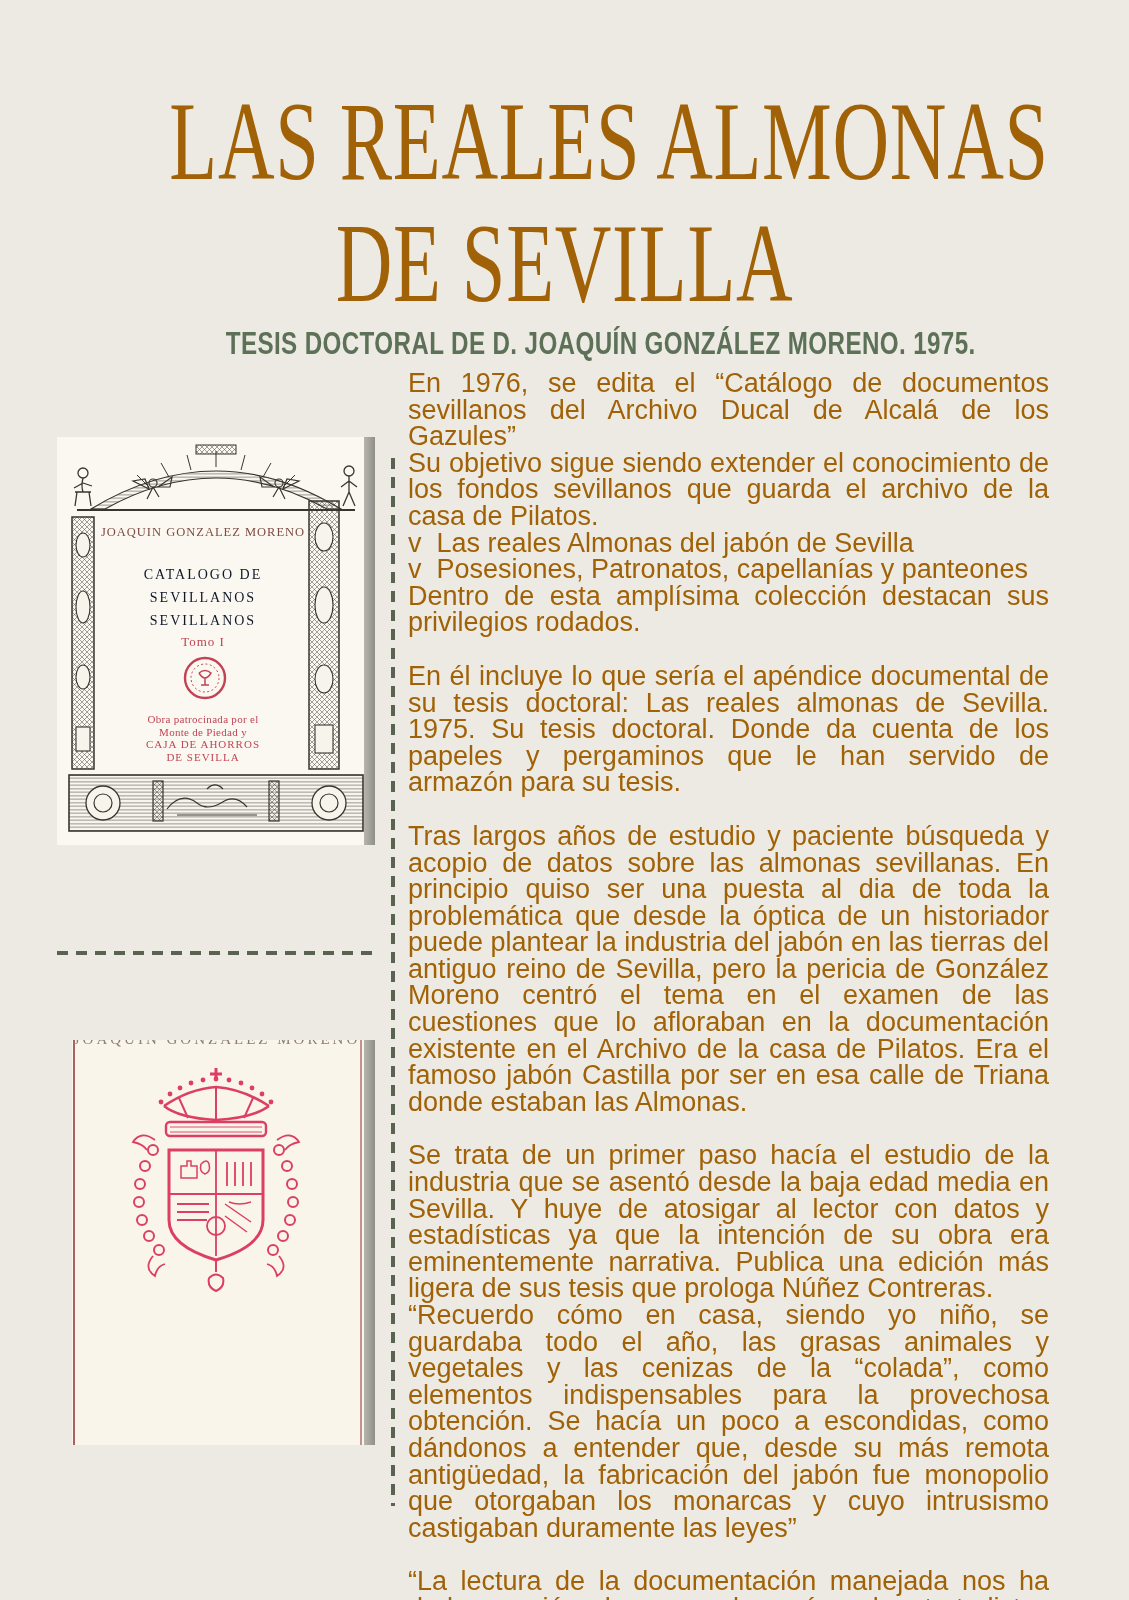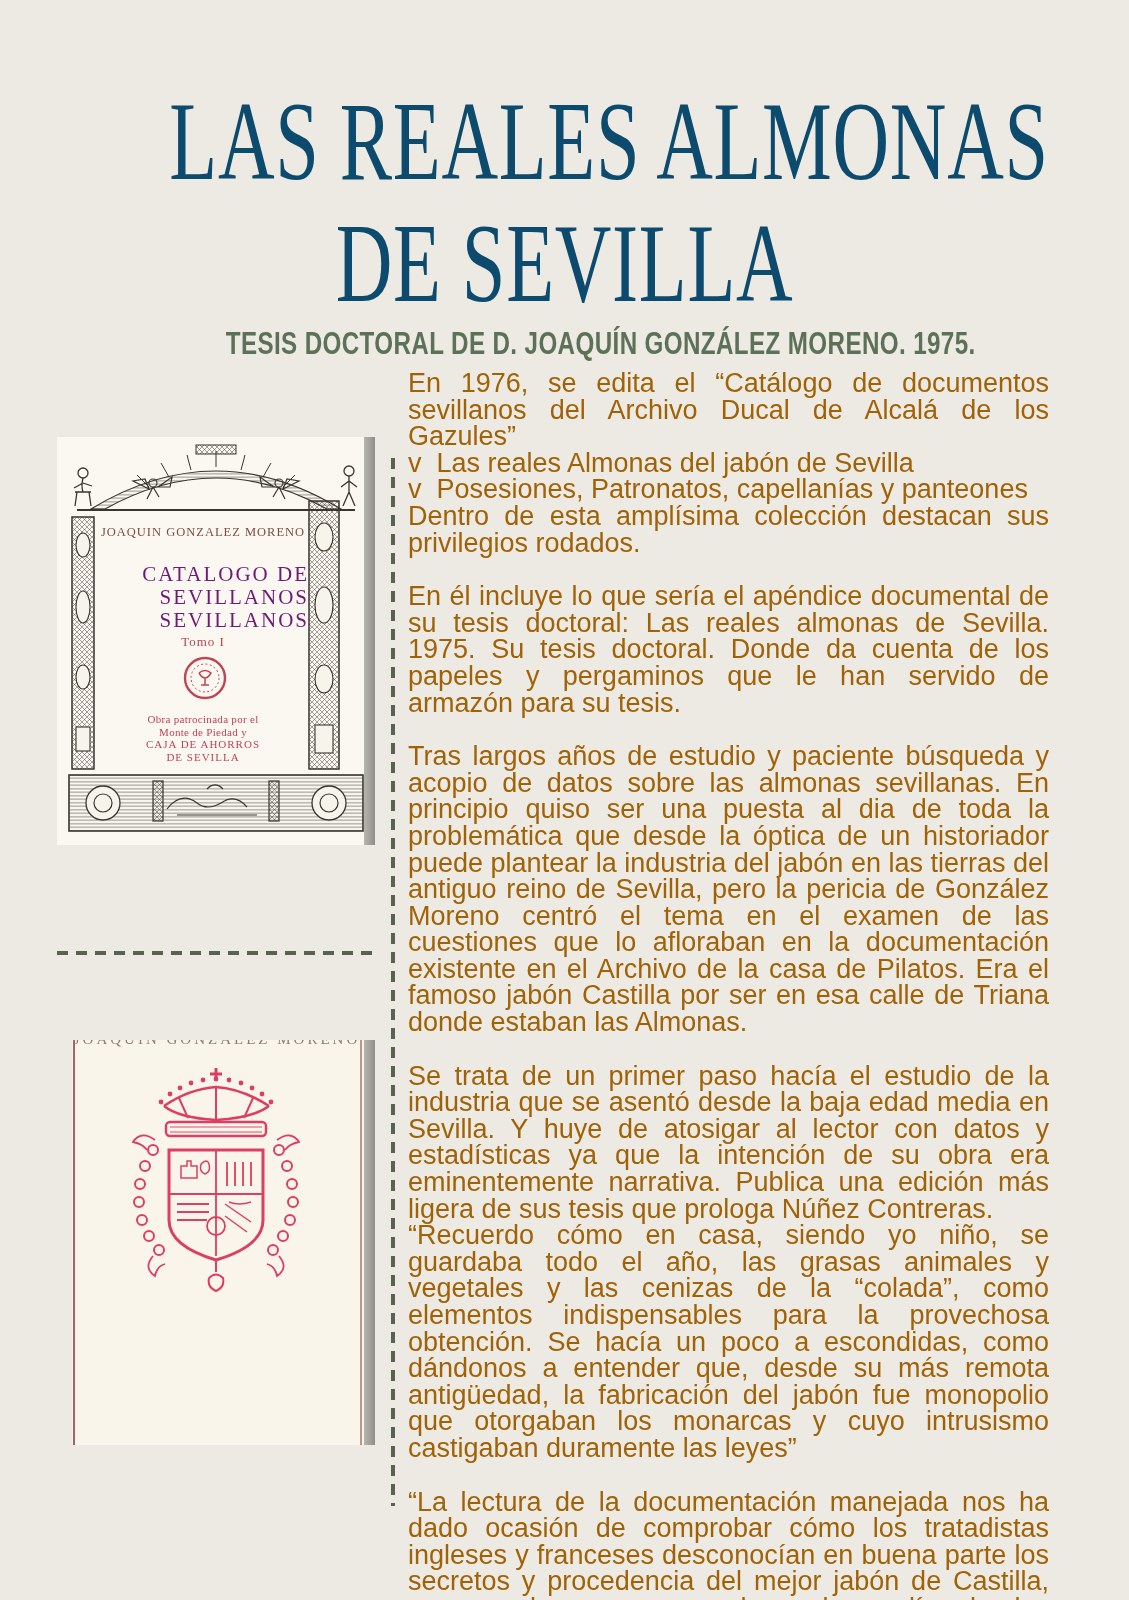--- a/index.html
+++ b/index.html
@@ -6,39 +6,39 @@
   body{
     width:1129px;height:1600px;
     background:#eceae2;
     font-family:"Liberation Sans",sans-serif;
     position:relative;overflow:hidden;
   }
   .poster{position:absolute;inset:0;}
 
   
   .masthead{position:absolute;top:80px;left:0;width:1129px;text-align:center;}
-  .title{margin:0;color:#0c4a6e;font-family:"Liberation Serif","DejaVu Serif",serif;font-weight:400;}
+  .title{margin:0;color:#a16207;font-family:"Liberation Serif","DejaVu Serif",serif;font-weight:400;}
   .tline{font-size:112px;line-height:122px;white-space:nowrap;transform:scaleX(0.70);transform-origin:50% 50%;letter-spacing:1px;}
   .subwrap{position:absolute;top:326px;left:0;width:1129px;display:flex;justify-content:center;padding-left:36px;}
   .subtitle{font-size:31px;font-weight:bold;color:#5c7157;white-space:nowrap;transform:scaleX(0.78);transform-origin:center;letter-spacing:0.5px;}
 
   
   .v-divider{position:absolute;left:391px;top:458px;width:4px;height:1048px;
     background:repeating-linear-gradient(180deg,#596350 0 11px,transparent 11px 19px);}
   .h-divider{position:absolute;left:57px;top:951px;width:322px;height:4px;
     background:repeating-linear-gradient(90deg,#596350 0 11px,transparent 11px 19px);}
 
   
   .book1{position:absolute;left:57px;top:437px;width:318px;height:408px;background:#fbf8f1;}
   .edge-shadow{position:absolute;top:0;right:0;width:11px;height:100%;
     background:linear-gradient(90deg,#b6b4ad,#8f8f8a);}
   .b1art{position:absolute;inset:0;width:100%;height:100%;}
   .b1text{position:absolute;left:40px;width:212px;text-align:center;font-family:"Liberation Serif","DejaVu Serif",serif;}
   .b1-author{top:88px;font-size:12.5px;letter-spacing:1px;color:#7d4b41;}
-  .b1-title{top:126px;color:#701a75;font-size:21px;letter-spacing:2px;line-height:23px;text-align:right;}
+  .b1-title{top:126px;color:#0f172a;font-size:14px;letter-spacing:2px;line-height:23px;}
   .b1-tome{top:197px;color:#c04456;font-size:13px;letter-spacing:1px;}
   .b1-sponsor{top:276px;color:#c04456;font-size:11px;line-height:12.5px;letter-spacing:0.3px;}
   .b1-sponsor .caps{letter-spacing:1px;}
   .seal{position:absolute;left:125px;top:218px;}
 
   
   .book2{position:absolute;left:72px;top:1040px;width:303px;height:405px;background:#f9f5eb;}
   .book2::before{content:"";position:absolute;left:1px;top:0;bottom:0;width:2px;background:#8c3036;opacity:.75;}
   .book2::after{content:"";position:absolute;right:13px;top:0;bottom:0;width:2px;background:#8c3036;opacity:.5;}
   .b2-author-clip{position:absolute;top:0;left:0;right:13px;height:13px;overflow:hidden;text-align:center;}
@@ -216,20 +216,21 @@
         <path d="M100 212 q7 -7 14 0 q2 9 -7 13 q-9 -4 -7 -13" stroke-width="2"></path>
       </g>
     </svg>
 
 
     <div class="edge-shadow"></div>
   </aside>
 
   <main id="article" class="article">
       <p class="">En 1976, se edita el “Catálogo de documentos sevillanos del Archivo Ducal de Alcalá de los Gazules”</p>
+      <p class="">Su objetivo sigue siendo extender el conocimiento de los fondos sevillanos que guarda el archivo de la casa de Pilatos.</p>
       <p class="bullet">v&nbsp; Las reales Almonas del jabón de Sevilla</p>
       <p class="bullet">v&nbsp; Posesiones, Patronatos, capellanías y panteones</p>
       <p class="">Dentro de esta amplísima colección destacan sus privilegios rodados.</p>
       <p class=" gap">En él incluye lo que sería el apéndice documental de su tesis doctoral: Las reales almonas de Sevilla. 1975. Su tesis doctoral. Donde da cuenta de los papeles y pergaminos que le han servido de armazón para su tesis.</p>
       <p class=" gap">Tras largos años de estudio y paciente búsqueda y acopio de datos sobre las almonas sevillanas. En principio quiso ser una puesta al dia de toda la problemática que desde la óptica de un historiador puede plantear la industria del jabón en las tierras del antiguo reino de Sevilla, pero la pericia de González Moreno centró el tema en el examen de las cuestiones que lo afloraban en la documentación existente en el Archivo de la casa de Pilatos. Era el famoso jabón Castilla por ser en esa calle de Triana donde estaban las Almonas.</p>
       <p class=" gap">Se trata de un primer paso hacía el estudio de la industria que se asentó desde la baja edad media en Sevilla. Y huye de atosigar al lector con datos y estadísticas ya que la intención de su obra era eminentemente narrativa. Publica una edición más ligera de sus tesis que prologa Núñez Contreras.</p>
       <p class="">“Recuerdo cómo en casa, siendo yo niño, se guardaba todo el año, las grasas animales y vegetales y las cenizas de la “colada”, como elementos indispensables para la provechosa obtención. Se hacía un poco a escondidas, como dándonos a entender que, desde su más remota antigüedad, la fabricación del jabón fue monopolio que otorgaban los monarcas y cuyo intrusismo castigaban duramente las leyes”</p>
       <p class=" gap">“La lectura de la documentación manejada nos ha dado ocasión de comprobar cómo los tratadistas ingleses y franceses desconocían en buena parte los secretos y procedencia del mejor jabón de Castilla, que en largas recuas de mulas salía de los almacenes de Triana para ser vendidos no solo en España sino también en el extranjero a veces con nombres de otras ciudades del litoral mediterráneo”.</p>
     </main>
 

